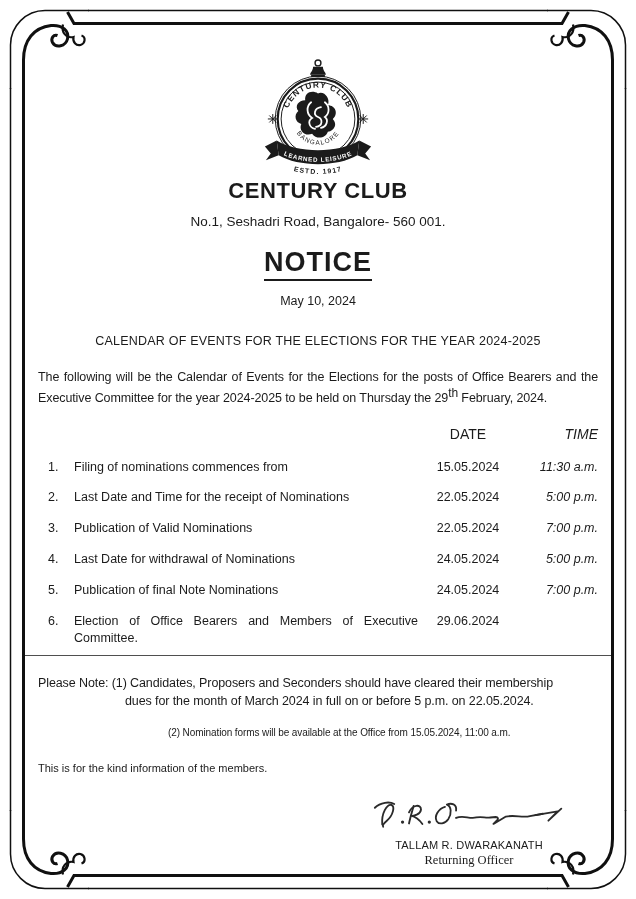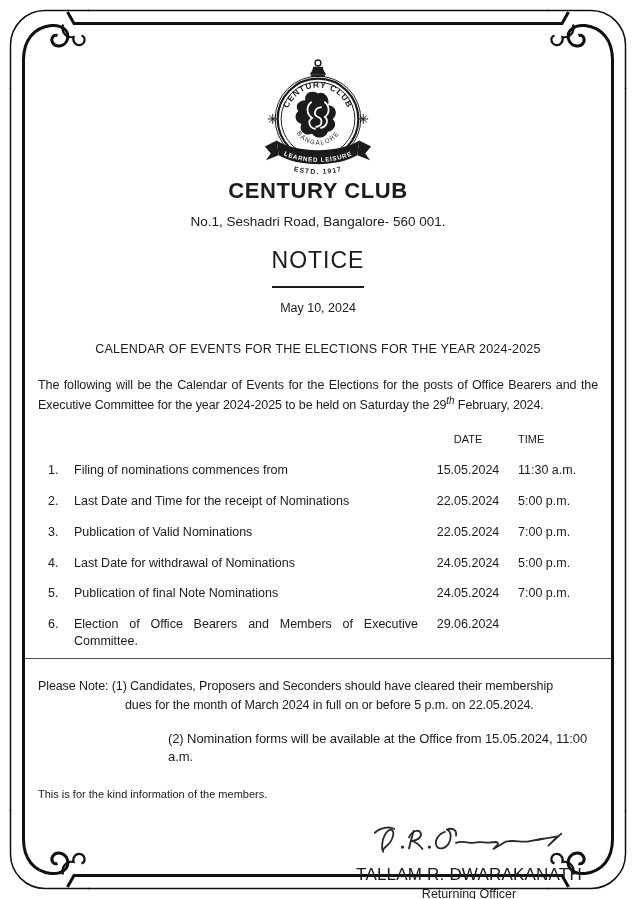--- a/index.html
+++ b/index.html
@@ -14,48 +14,48 @@
   .frame{position:absolute;left:0;top:0;width:636px;height:899px;pointer-events:none;}
   .content{position:relative;padding:58px 38px 0 38px;width:560px;}
   .emblem-wrap{text-align:center;height:118px;}
   .club-name{
     margin:2px 0 0 0;text-align:center;
     font-size:22px;font-weight:bold;letter-spacing:0.6px;line-height:1.15;
   }
   .address{margin-top:10px;text-align:center;font-size:13.5px;line-height:1.3;}
   .notice-wrap{margin-top:16px;text-align:center;}
   .notice{
-    display:inline-block;font-size:23px;font-weight:normal;letter-spacing:1px;
-    border-bottom:2.5px solid #1b1b1b;padding-bottom:13px;line-height:1.15;
+    display:inline-block;font-size:27px;font-weight:bold;letter-spacing:1px;
+    border-bottom:2.5px solid #1b1b1b;padding-bottom:1px;line-height:1.15;
   }
   .date-line{margin-top:12px;text-align:center;font-size:12.5px;line-height:1.3;}
   .cal-heading{margin-top:24px;text-align:center;font-size:12.5px;letter-spacing:0.2px;line-height:1.3;}
   .intro{margin:18px 0 0 0;font-size:12.5px;line-height:1.65;text-align:justify;letter-spacing:-0.1px;}
-  .intro sup{font-size:10px;vertical-align:super;line-height:0;font-style:italic;}
+  .intro sup{font-size:12px;vertical-align:super;line-height:0;}
   table.events{
     table-layout:fixed;border-collapse:collapse;
     width:550px;margin:16px 0 0 10px;font-size:12.5px;
   }
   table.events td{padding:0;line-height:1.35;vertical-align:top;}
-  table.events thead td{padding-bottom:1px;font-size:11px;}
+  table.events thead td{padding-bottom:1px;font-size:14px;}
   table.events tbody td{padding-top:14px;}
   td.col-num{width:26px;}
   td.col-date{width:100px;text-align:center;}
-  td.col-time{width:80px;text-align:left;}
+  td.col-time{width:80px;text-align:right;font-style:italic;}
   td.desc-justify{text-align:justify;}
   td.vb{vertical-align:bottom;}
   .divider{margin:8px -13px 0 -13px;height:0;border-top:1px solid #4f4f4f;}
   .note1{margin-top:18px;font-size:12.5px;line-height:1.5;letter-spacing:-0.1px;}
   .note1-l2{padding-left:87px;}
-  .note2{margin-top:15px;padding-left:130px;font-size:13px;line-height:1.4;letter-spacing:-0.1px;}
+  .note2{margin-top:15px;padding-left:130px;font-size:10px;line-height:1.4;letter-spacing:-0.1px;}
   .closing{margin-top:21px;font-size:11px;line-height:1.4;}
   .sig-block{margin:16px 14px 0 auto;width:230px;text-align:center;}
   .sig-svg{display:block;margin:0 auto -2px auto;}
-  .sig-name{font-size:17px;letter-spacing:0.2px;line-height:1.25;}
-  .sig-role{font-size:12.5px;line-height:1.3;}
+  .sig-name{font-size:11px;letter-spacing:0.2px;line-height:1.25;}
+  .sig-role{font-size:12.5px;line-height:1.3;font-family:Liberation Serif, serif;}
 </style>
 </head>
 <body>
 
 <div class="page">
 
   <svg class="frame" width="636" height="899" viewBox="0 0 636 899">
     <defs>
       <g id="corner" stroke="#101010" fill="none" stroke-linecap="butt">
         <rect x="3" y="3" width="85" height="85" fill="#ffffff" stroke="none"></rect>
@@ -133,21 +133,21 @@
     <div class="address">No.1, Seshadri Road, Bangalore- 560 001.</div>
 
     <div class="notice-wrap">
       <span class="notice">NOTICE</span>
     </div>
 
     <div class="date-line">May 10, 2024</div>
 
     <div class="cal-heading">CALENDAR OF EVENTS FOR THE ELECTIONS FOR THE YEAR 2024-2025</div>
 
-    <p class="intro"><span>The following will be the Calendar of Events for the Elections for the posts of Office Bearers and the Executive Committee for the year 2024-2025 to be held on Saturday the 29</span><sup>th</sup><span> February, 2024.</span></p>
+    <p class="intro"><span>The following will be the Calendar of Events for the Elections for the posts of Office Bearers and the Executive Committee for the year 2024-2025 to be held on Thursday the 29</span><sup>th</sup><span> February, 2024.</span></p>
 
     <table class="events">
       <thead>
         <tr>
           <td class="col-num"></td>
           <td></td>
           <td class="col-date">DATE</td>
           <td class="col-time">TIME</td>
         </tr>
       </thead>

